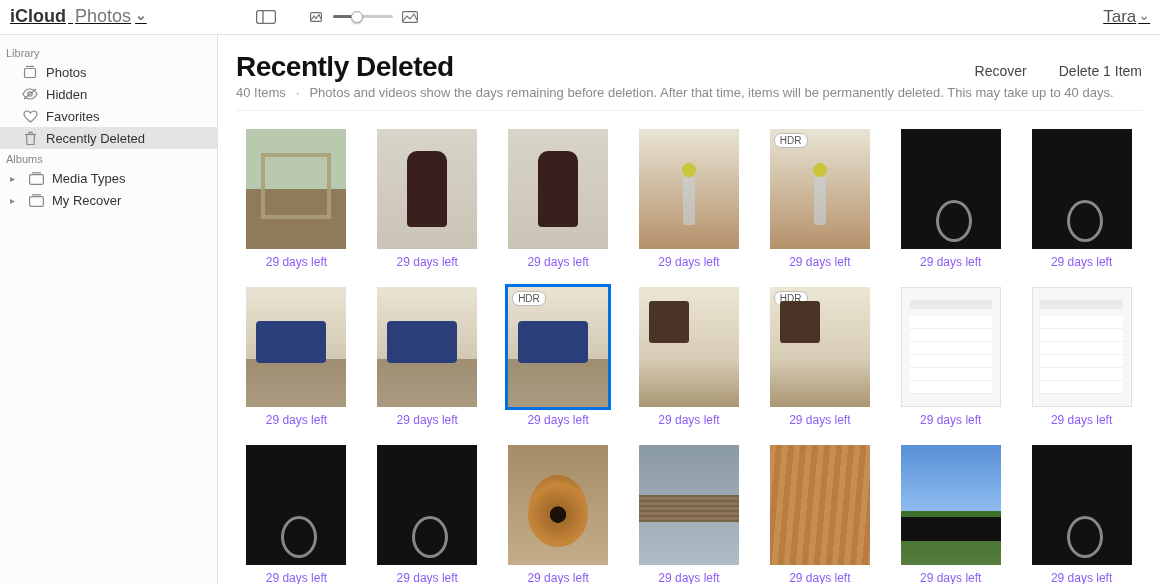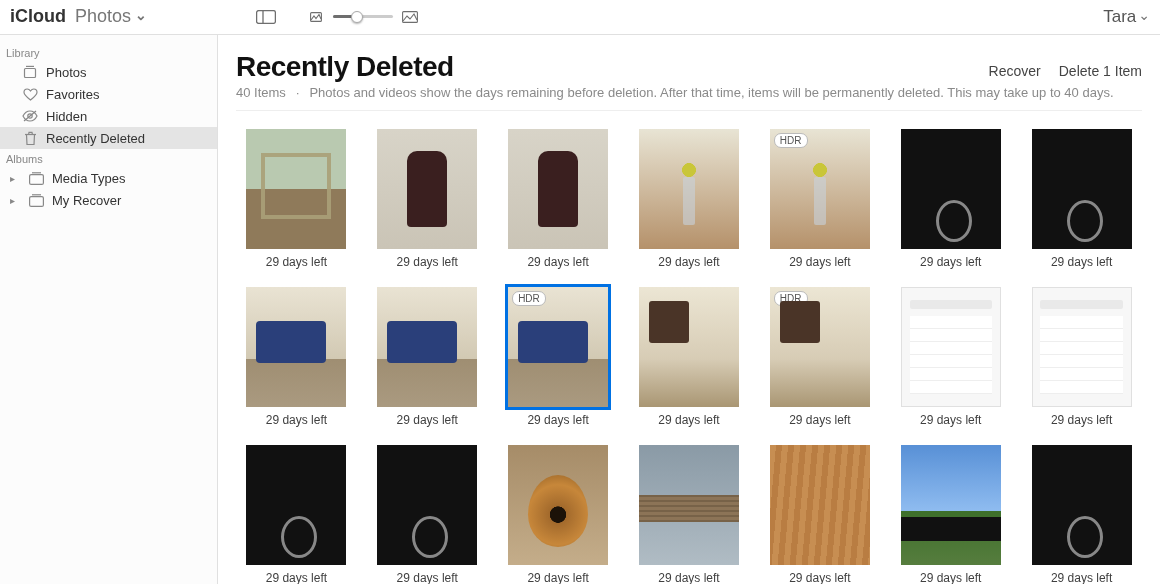--- a/index.html
+++ b/index.html
@@ -15,20 +15,21 @@
     flex-direction: column;
   }
   
   .topbar {
     height: 34px;
     display: flex;
     align-items: center;
     padding: 8px 10px;
     border-bottom: 1px solid rgba(0,0,0,0);
     gap: 8px;
+    text-decoration: underline;
   }
   .app-title { font-size: 18px; font-weight: 600; color: #333; display: flex; align-items: center; gap: 2px; cursor: default; }
   .app-title .page { font-weight: 400; color: #777; }
   .chev-down::after { content: "⌄"; font-size: 14px; color: #777; position: relative; top: -2px; margin-left: 2px; }
   .tb-icon {
     width: 22px; height: 16px; display: inline-flex; align-items: center; justify-content: center;
     color: #6e6e6e;
   }
   .tb-sidebar-icon { margin-left: 100px; }
   .slider-group { display: flex; align-items: center; gap: 6px; margin-left: 20px; }
@@ -61,21 +62,21 @@
   }
   .side-item.with-disclosure { padding-left: 10px; }
   .side-item.active { background: #e4e4e4; }
   .side-icon { width: 16px; height: 16px; display: flex; align-items: center; justify-content: center; color: #888; }
   .disclosure { width: 10px; color: #888; font-size: 10px; }
 
   
   .content { flex: 1; overflow-y: auto; padding: 16px 18px 0 18px; }
   .content-header { display: flex; align-items: baseline; gap: 16px; }
   .content-title { font-size: 28px; font-weight: 800; letter-spacing: -0.5px; }
-  .content-actions { margin-left: auto; display: flex; gap: 18px; }
+  .content-actions { margin-left: auto; display: flex; gap: 32px; }
   .text-btn { font-size: 14px; color: #444; cursor: pointer; }
   .content-subtitle { font-size: 13px; color: #8a8a8a; margin-top: 2px; padding-bottom: 10px; border-bottom: 1px solid #eee; }
   .subtitle-count { color: #8a8a8a; }
   .subtitle-dot { color: #8a8a8a; margin: 0 6px; }
 
   
   .grid {
     display: grid;
     grid-template-columns: repeat(7, 1fr);
     column-gap: 30px;
@@ -90,21 +91,21 @@
     display: flex; align-items: center; justify-content: center;
     overflow: hidden;
   }
   .thumb.selected { outline: 3px solid #0071e3; outline-offset: 0px; }
   .hdr-badge {
     position: absolute; top: 4px; left: 4px;
     background: #fff; color: #555;
     font-size: 10px; padding: 1px 5px; border: 1px solid #bbb;
     border-radius: 7px; font-weight: 500;
   }
-  .caption { font-size: 12px; color: #404040; }
+  .caption { font-size: 12px; color: #8b5cf6; }
 
   
   .thumb-fence { background: linear-gradient(#b9c9b0 0%, #b9c9b0 50%, #8f7a5a 50%, #8f7a5a 100%); }
   .thumb-fence::after { content:""; position:absolute; inset:20% 15% 25% 15%; border:4px solid rgba(170,160,120,0.9); }
   .thumb-person { background: linear-gradient(#d8d4c8, #cac4b6); }
   .thumb-person::after { content:""; position:absolute; left:30%; top:18%; width:40%; height:64%; background:#3a1f1f; border-radius:10px 10px 4px 4px; }
   .thumb-flowers { background: linear-gradient(#e8e4d4 0%, #b5916a 100%); }
   .thumb-flowers::after { content:""; position:absolute; left:44%; top:40%; width:12%; height:40%; background:rgba(200,210,220,0.6); border-radius:2px; }
   .thumb-flowers::before { content:""; position:absolute; left:38%; top:24%; width:24%; height:20%; background:radial-gradient(#c9c639 40%, transparent 42%); }
   .thumb-camera { background:#111; }
@@ -176,35 +177,35 @@
         <span class="side-icon">
           <svg width="16" height="14" viewBox="0 0 16 14" fill="none" stroke="currentColor" stroke-width="1.2">
             <rect x="2.5" y="3.5" width="11" height="9" rx="1"></rect>
             <line x1="4" y1="1.4" x2="12" y2="1.4"></line>
           </svg>
         </span>
         <span>Photos</span>
       </div>
       <div class="side-item">
         <span class="side-icon">
-          <svg width="15" height="13" viewBox="0 0 15 13" fill="none" stroke="currentColor" stroke-width="1.2">
-            <path d="M7.5 12 C3 8.5 1 6.5 1 4.2 C1 2.3 2.5 1 4.2 1 C5.5 1 6.7 1.8 7.5 3 C8.3 1.8 9.5 1 10.8 1 C12.5 1 14 2.3 14 4.2 C14 6.5 12 8.5 7.5 12 Z"></path>
-          </svg>
-        </span>
-        <span>Favorites</span>
-      </div>
-      <div class="side-item">
-        <span class="side-icon">
           <svg width="16" height="12" viewBox="0 0 16 12" fill="none" stroke="currentColor" stroke-width="1.2">
             <path d="M1 6 C3 2 6 1 8 1 C10 1 13 2 15 6 C13 10 10 11 8 11 C6 11 3 10 1 6 Z"></path>
             <circle cx="8" cy="6" r="2.2"></circle>
             <line x1="2" y1="11" x2="14" y2="1"></line>
           </svg>
         </span>
         <span>Hidden</span>
+      </div>
+      <div class="side-item">
+        <span class="side-icon">
+          <svg width="15" height="13" viewBox="0 0 15 13" fill="none" stroke="currentColor" stroke-width="1.2">
+            <path d="M7.5 12 C3 8.5 1 6.5 1 4.2 C1 2.3 2.5 1 4.2 1 C5.5 1 6.7 1.8 7.5 3 C8.3 1.8 9.5 1 10.8 1 C12.5 1 14 2.3 14 4.2 C14 6.5 12 8.5 7.5 12 Z"></path>
+          </svg>
+        </span>
+        <span>Favorites</span>
       </div>
       <div class="side-item active">
         <span class="side-icon">
           <svg width="13" height="15" viewBox="0 0 13 15" fill="none" stroke="currentColor" stroke-width="1.2">
             <polyline points="1,3.5 12,3.5"></polyline>
             <path d="M2.5 3.5 L3 13.5 L10 13.5 L10.5 3.5"></path>
             <path d="M4.7 3 L5 1.3 L8 1.3 L8.3 3"></path>
           </svg>
         </span>
         <span>Recently Deleted</span>

